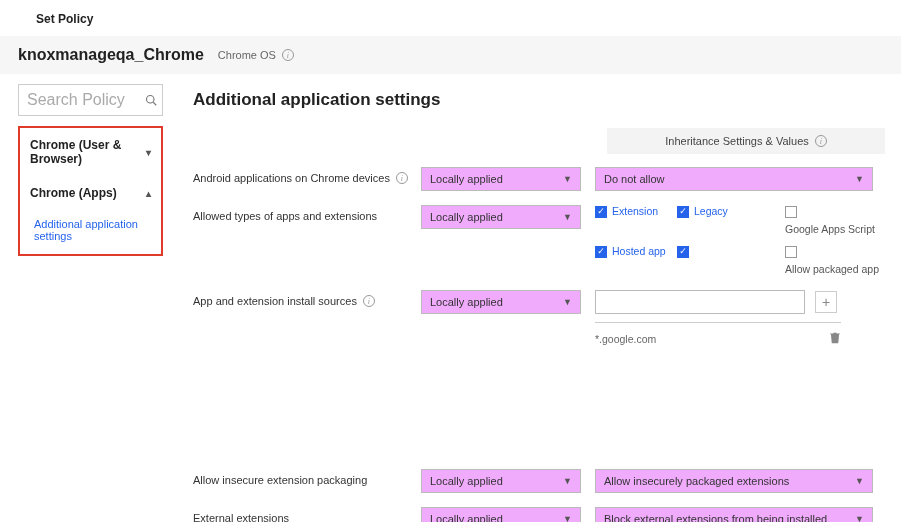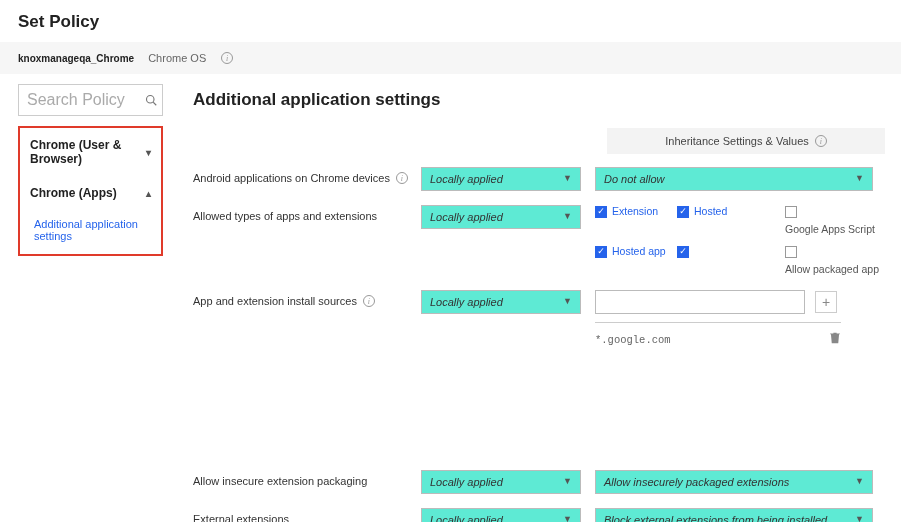--- a/index.html
+++ b/index.html
@@ -1,53 +1,53 @@
 <!DOCTYPE html>
 <html><head>
 <meta charset="utf-8">
 <style>
   * { box-sizing: border-box; margin: 0; padding: 0; }
   body { font-family: Arial, Helvetica, sans-serif; font-size: 12px; color: #222; width: 901px; background: #fff; }
-  .page-title { font-size: 17px; font-weight: 700; padding: 12px 18px 10px; }
+  .page-title { font-size: 12px; font-weight: 700; padding: 12px 18px 10px; margin-left: 18px; }
   .subheader { background: #f6f6f6; padding: 10px 18px; display: flex; align-items: center; gap: 14px; }
-  .subheader .profile { font-size: 10px; font-weight: 700; color: #222; }
-  .subheader .platform { font-size: 11px; color: #666; display: flex; align-items: center; gap: 15px; }
+  .subheader .profile { font-size: 16px; font-weight: 700; color: #222; }
+  .subheader .platform { font-size: 11px; color: #666; display: flex; align-items: center; gap: 6px; }
   .info-icon-circle { display:inline-flex; width:12px; height:12px; border:1px solid #999; border-radius:50%; align-items:center; justify-content:center; font-size:8px; color:#999; font-family: Georgia, serif; font-style: italic; }
   .layout { display:flex; }
   .sidebar { width:200px; padding: 10px 12px 10px 18px; }
   .search-wrap { position:relative; margin-bottom:10px; }
   .search-input { width:100%; border:1px solid #ccc; padding:6px 8px 6px 8px; font-size:16px; color:#555; }
   .search-input::placeholder { color:#aaa; }
   .search-icon { position:absolute; right:6px; top:50%; transform:translateY(-50%); width:12px; height:12px; }
   .search-icon svg { width:12px; height:12px; stroke:#777; fill:none; }
   .nav-box { border:2px solid #e03a2a; padding:0; }
   .nav-item { display:flex; justify-content:space-between; align-items:center; padding:10px 10px; font-size:12px; font-weight:700; color:#222; cursor:pointer; }
   .nav-item .chevron { font-size:10px; color:#555; }
   .nav-sub { padding:8px 12px 12px 14px; font-size:11px; color:#2563eb; cursor:pointer; }
   .main { flex:1; padding:10px 16px 20px 18px; }
   .main-title { font-size:17px; font-weight:700; margin:6px 0 18px; }
   .header-row { display:flex; margin-bottom:10px; }
   .header-spacer { width:240px; }
   .inherit-header { flex:1; margin-left:0; background:#f3f3f3; text-align:center; padding:7px 0; font-size:11px; color:#444; display:flex; align-items:flex-start; justify-content:center; gap:6px; }
   .row { display:flex; align-items:flex-start; margin-bottom:14px;margin-top:13px; }
   .row-label { width:228px; font-size:11px; color:#333; display:flex; align-items:center; gap:6px; padding-top:5px; }
-  .select { width:160px; border:1px solid #bbb; background:#5eead4; padding:5px 8px; font-size:11px; color:#333; display:flex; justify-content:space-between; cursor:pointer;font-style:italic; }
+  .select { width:160px; border:1px solid #bbb; background:#f0abfc; padding:5px 8px; font-size:11px; color:#333; display:flex; justify-content:space-between; align-items:center; cursor:pointer; }
   .select.wide { width:278px; }
   .select .caret { font-size:9px; color:#555; }
   .col-gap { width:14px; }
   .checks-grid { display:grid; grid-template-columns: 78px 104px 100px; row-gap:8px; column-gap:4px; font-size:10.5px; }
   .check-item { display:flex; align-items:flex-start; gap:5px; line-height:1.3; }
   .check-item.blue { color:#2563eb; }
   .check-item.gray { color:#555;flex-direction:column; }
   .cbox { width:12px; height:12px; border:1px solid #999; display:inline-flex; align-items:center; justify-content:center; flex-shrink:0; margin-top:1px; }
   .cbox.checked { background:#2563eb; border-color:#2563eb; color:#fff; font-size:9px; }
   .source-input-wrap { display:flex; align-items:center; gap:10px; }
   .source-input { width:210px; border:1px solid #bbb; padding:5px 8px; font-size:11px; height:24px; }
   .plus-btn { width:22px; height:22px; border:1px solid #ccc; display:flex; align-items:center; justify-content:center; color:#888; font-size:14px; cursor:pointer; }
-  .source-list { margin-top:8px; border-top:1px solid #ccc; padding-top:8px; display:flex; justify-content:space-between; align-items:center; width:246px;font-family:Liberation Mono, monospace; }
+  .source-list { margin-top:8px; border-top:1px solid #ccc; padding-top:8px; display:flex; justify-content:space-between; align-items:center; width:246px; }
   .source-list-text { font-size:10.5px; color:#666; }
   .trash-icon svg { width:12px; height:13px; fill:#888; }
   .big-gap { height:95px; }
 </style>
 </head>
 <body>
 
 <div class="page-title">Set Policy</div>
 
 <div class="subheader">
@@ -120,21 +120,21 @@
         <span class="caret">▼</span>
       </div>
       <div class="col-gap"></div>
       <div class="checks-grid">
         <label class="check-item blue">
             <span class="cbox checked">✓</span>
             <span>Extension</span>
           </label>
         <label class="check-item blue">
             <span class="cbox checked">✓</span>
-            <span>Hosted</span>
+            <span>Legacy</span>
           </label>
         <label class="check-item gray">
             <span class="cbox"></span>
             <span>Google Apps Script</span>
           </label>
         <label class="check-item blue">
             <span class="cbox checked">✓</span>
             <span>Hosted app</span>
           </label>
         <label class="check-item blue">

